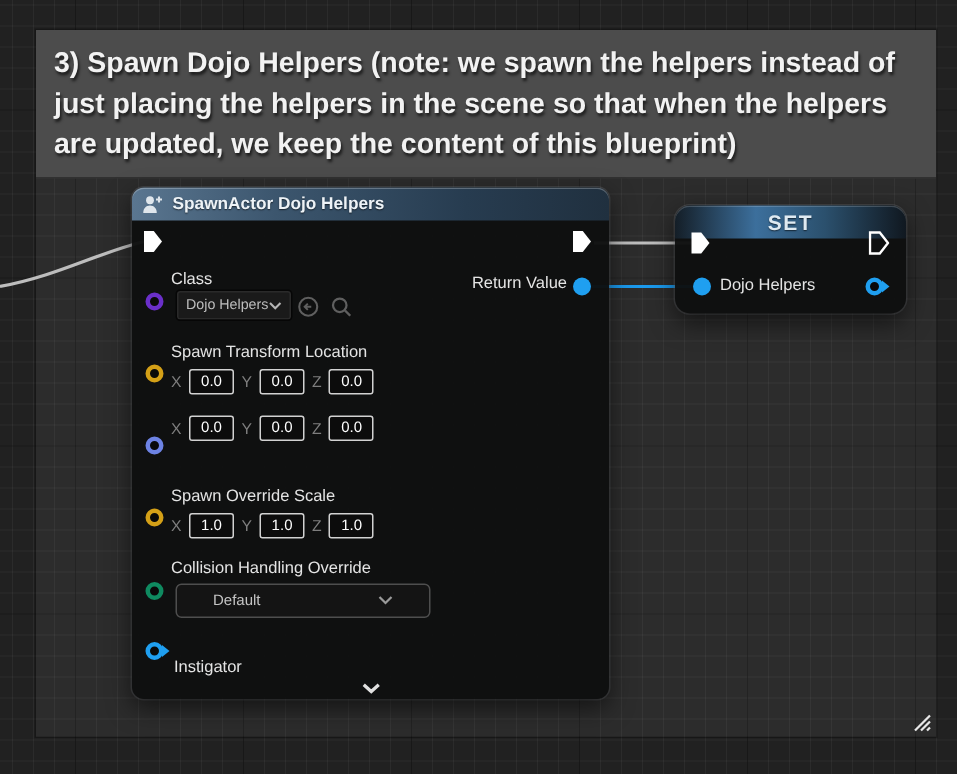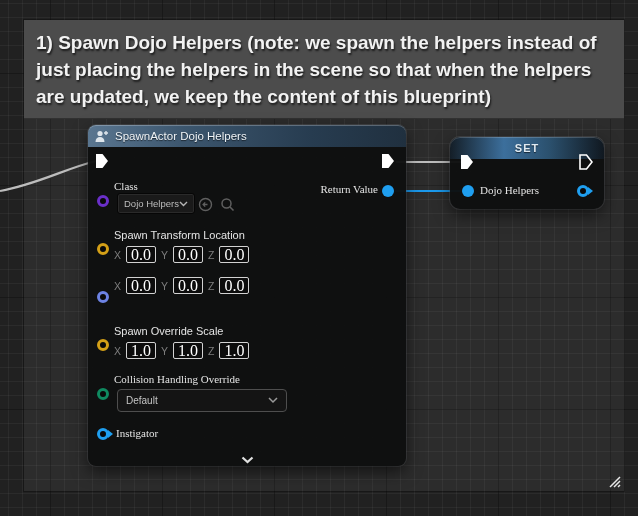--- a/index.html
+++ b/index.html
@@ -26,63 +26,63 @@
   .resize-grip{position:absolute;right:3px;bottom:3px;cursor:nwse-resize;}
   
   .wires{position:absolute;left:0;top:0;pointer-events:none;}
   
   .node{position:absolute;background:rgba(14,15,16,0.97);
     box-shadow:0 6px 16px rgba(0,0,0,0.55), 0 0 0 1px rgba(125,130,135,0.28);}
   .spawn{left:88px;top:125px;width:318px;height:341px;border-radius:8px;}
   .spawn-header{height:22px;border-radius:8px 8px 0 0;display:flex;align-items:center;gap:6px;padding:0 6px;
     background:linear-gradient(90deg,#5a7690 0%,#3c566e 30%,#273c50 70%,#20303f 100%);
     box-shadow:inset 0 1px 0 rgba(255,255,255,0.25);}
-  .spawn-header .ntitle{color:#eef3f7;font-weight:normal;font-size:11.5px;text-shadow:0 1px 1px rgba(0,0,0,0.6);}
+  .spawn-header .ntitle{color:#eef3f7;font-weight:bold;font-size:11.5px;text-shadow:0 1px 1px rgba(0,0,0,0.6);}
   .setnode{left:450px;top:137px;width:154px;height:72px;border-radius:10px;}
   .set-header{height:22px;border-radius:10px 10px 0 0;display:flex;align-items:center;justify-content:center;
     background:linear-gradient(90deg,#141e27 0%,#3c6f9c 35%,#2b506d 65%,#101820 100%);
     box-shadow:inset 0 1px 0 rgba(255,255,255,0.18);}
-  .set-header .ntitle{color:#dfeaf2;font-weight:bold;font-size:11px;letter-spacing:1px;text-shadow:0 1px 1px rgba(0,0,0,0.6);}
+  .set-header .ntitle{color:#dfeaf2;font-weight:bold;font-size:14px;letter-spacing:1px;text-shadow:0 1px 1px rgba(0,0,0,0.6);}
   
   .exec-pin{position:absolute;}
-  .lbl{position:absolute;color:#e4e4e4;font-size:11px;white-space:nowrap;font-family:Liberation Serif, serif;}
+  .lbl{position:absolute;color:#e4e4e4;font-size:11px;white-space:nowrap;}
   .pin{position:absolute;width:6px;height:6px;border-radius:50%;box-sizing:content-box;}
   .pin.hollow{border:3px solid #888;background:rgba(0,0,0,0.4);}
   .pin.filled{width:12px;height:12px;}
   .pin.purple{border-color:#6a2fc9;}
   .pin.gold{border-color:#d4a017;}
   .pin.rotator{border-color:#6d83e4;}
   .pin.green{border-color:#0f8a60;}
   .pin.blue-h{border-color:#1f9ff0;}
   .pin.blue-f{background:#1f9ff0;}
   .pin.parrow::after{content:"";position:absolute;left:8px;top:-1px;
     border-left:5px solid #1f9ff0;border-top:4px solid transparent;border-bottom:4px solid transparent;}
   
   .xyz-group{position:absolute;left:26px;}
   .glabel{color:#e4e4e4;font-size:11px;margin-bottom:5px;}
   .xyz-row{display:flex;align-items:center;gap:5px;}
   .axis{color:#7e7e7e;font-size:10.5px;}
   input.vbox{box-sizing:border-box;width:30px;height:17px;background:#0c0c0c;border:1px solid #d2d2d2;border-radius:2px;
-    color:#fff;font-size:16px;text-align:center;padding:0 2px;font-family:Liberation Serif, serif;outline:none;}
+    color:#fff;font-size:10px;text-align:center;padding:0 2px;font-family:Liberation Sans, sans-serif;outline:none;}
   
   .dd{position:absolute;display:flex;align-items:center;justify-content:space-between;cursor:pointer;}
   .class-dd{left:29px;top:68px;height:21px;width:78px;background:#1a1a1a;border:1px solid #060606;
     box-shadow:inset 0 0 0 1px rgba(255,255,255,0.07);border-radius:3px;color:#bdbdbd;font-size:9.5px;padding:0 6px;box-sizing:border-box;}
   .coll-dd{left:29px;top:264px;height:23px;width:170px;background:#141414;border:1px solid #4e4e4e;border-radius:4px;
-    color:#c4c4c4;font-size:10px;padding:0 8px;box-sizing:border-box;}
+    color:#c4c4c4;font-size:10px;padding:0 24px;box-sizing:border-box;}
   .icon-btn{position:absolute;cursor:pointer;}
   .expand{position:absolute;left:0;right:0;top:325px;text-align:center;cursor:pointer;}
 </style>
 </head>
 <body>
 
 <div class="canvas">
 
   <div class="comment">
-    <div class="comment-title">1) Spawn Dojo Helpers (note: we spawn the helpers instead of just placing the helpers in the scene so that when the helpers are updated, we keep the content of this blueprint)</div>
+    <div class="comment-title">3) Spawn Dojo Helpers (note: we spawn the helpers instead of just placing the helpers in the scene so that when the helpers are updated, we keep the content of this blueprint)</div>
     <div class="comment-body">
       <svg class="resize-grip" width="14" height="14" viewBox="0 0 14 14">
         <path d="M3 13 L13 3 M7 13 L13 7 M11 13 L13 11" stroke="#e8e8e8" stroke-width="1.5" fill="none"></path>
       </svg>
     </div>
   </div>
 
   <svg class="wires" width="638" height="516" viewBox="0 0 638 516">
     <path d="M 0 191 C 38 184, 64 169, 96 161" fill="none" stroke-width="2.2" stroke="#bdbdbd"></path>
     <path d="M 396 162 H 461" fill="none" stroke-width="2" stroke="#bdbdbd"></path>
@@ -167,21 +167,21 @@
     <div class="lbl" style="left:26px;top:248px;text-align:center;">Collision Handling Override</div>
     <div class="pin hollow green" style="left:9px;top:263px;"></div>
     <div class="dd coll-dd">
       <span>Default</span>
       <svg width="10" height="7" viewBox="0 0 10 7">
         <path d="M1 1 L5 5 L9 1" stroke="#9a9a9a" stroke-width="1.5" fill="none"></path>
       </svg>
     </div>
 
     <div class="pin hollow blue-h parrow" style="left:9px;top:303px;"></div>
-    <div class="lbl" style="left:28px;top:302px;">Instigator</div>
+    <div class="lbl" style="left:28px;top:314px;">Instigator</div>
 
     <div class="expand">
       <svg width="13" height="8" viewBox="0 0 13 8">
         <path d="M1.5 1.5 L6.5 6 L11.5 1.5" stroke="#e0e0e0" stroke-width="2.2" fill="none"></path>
       </svg>
     </div>
   </div>
 
   <div class="node setnode">
     <div class="set-header">

